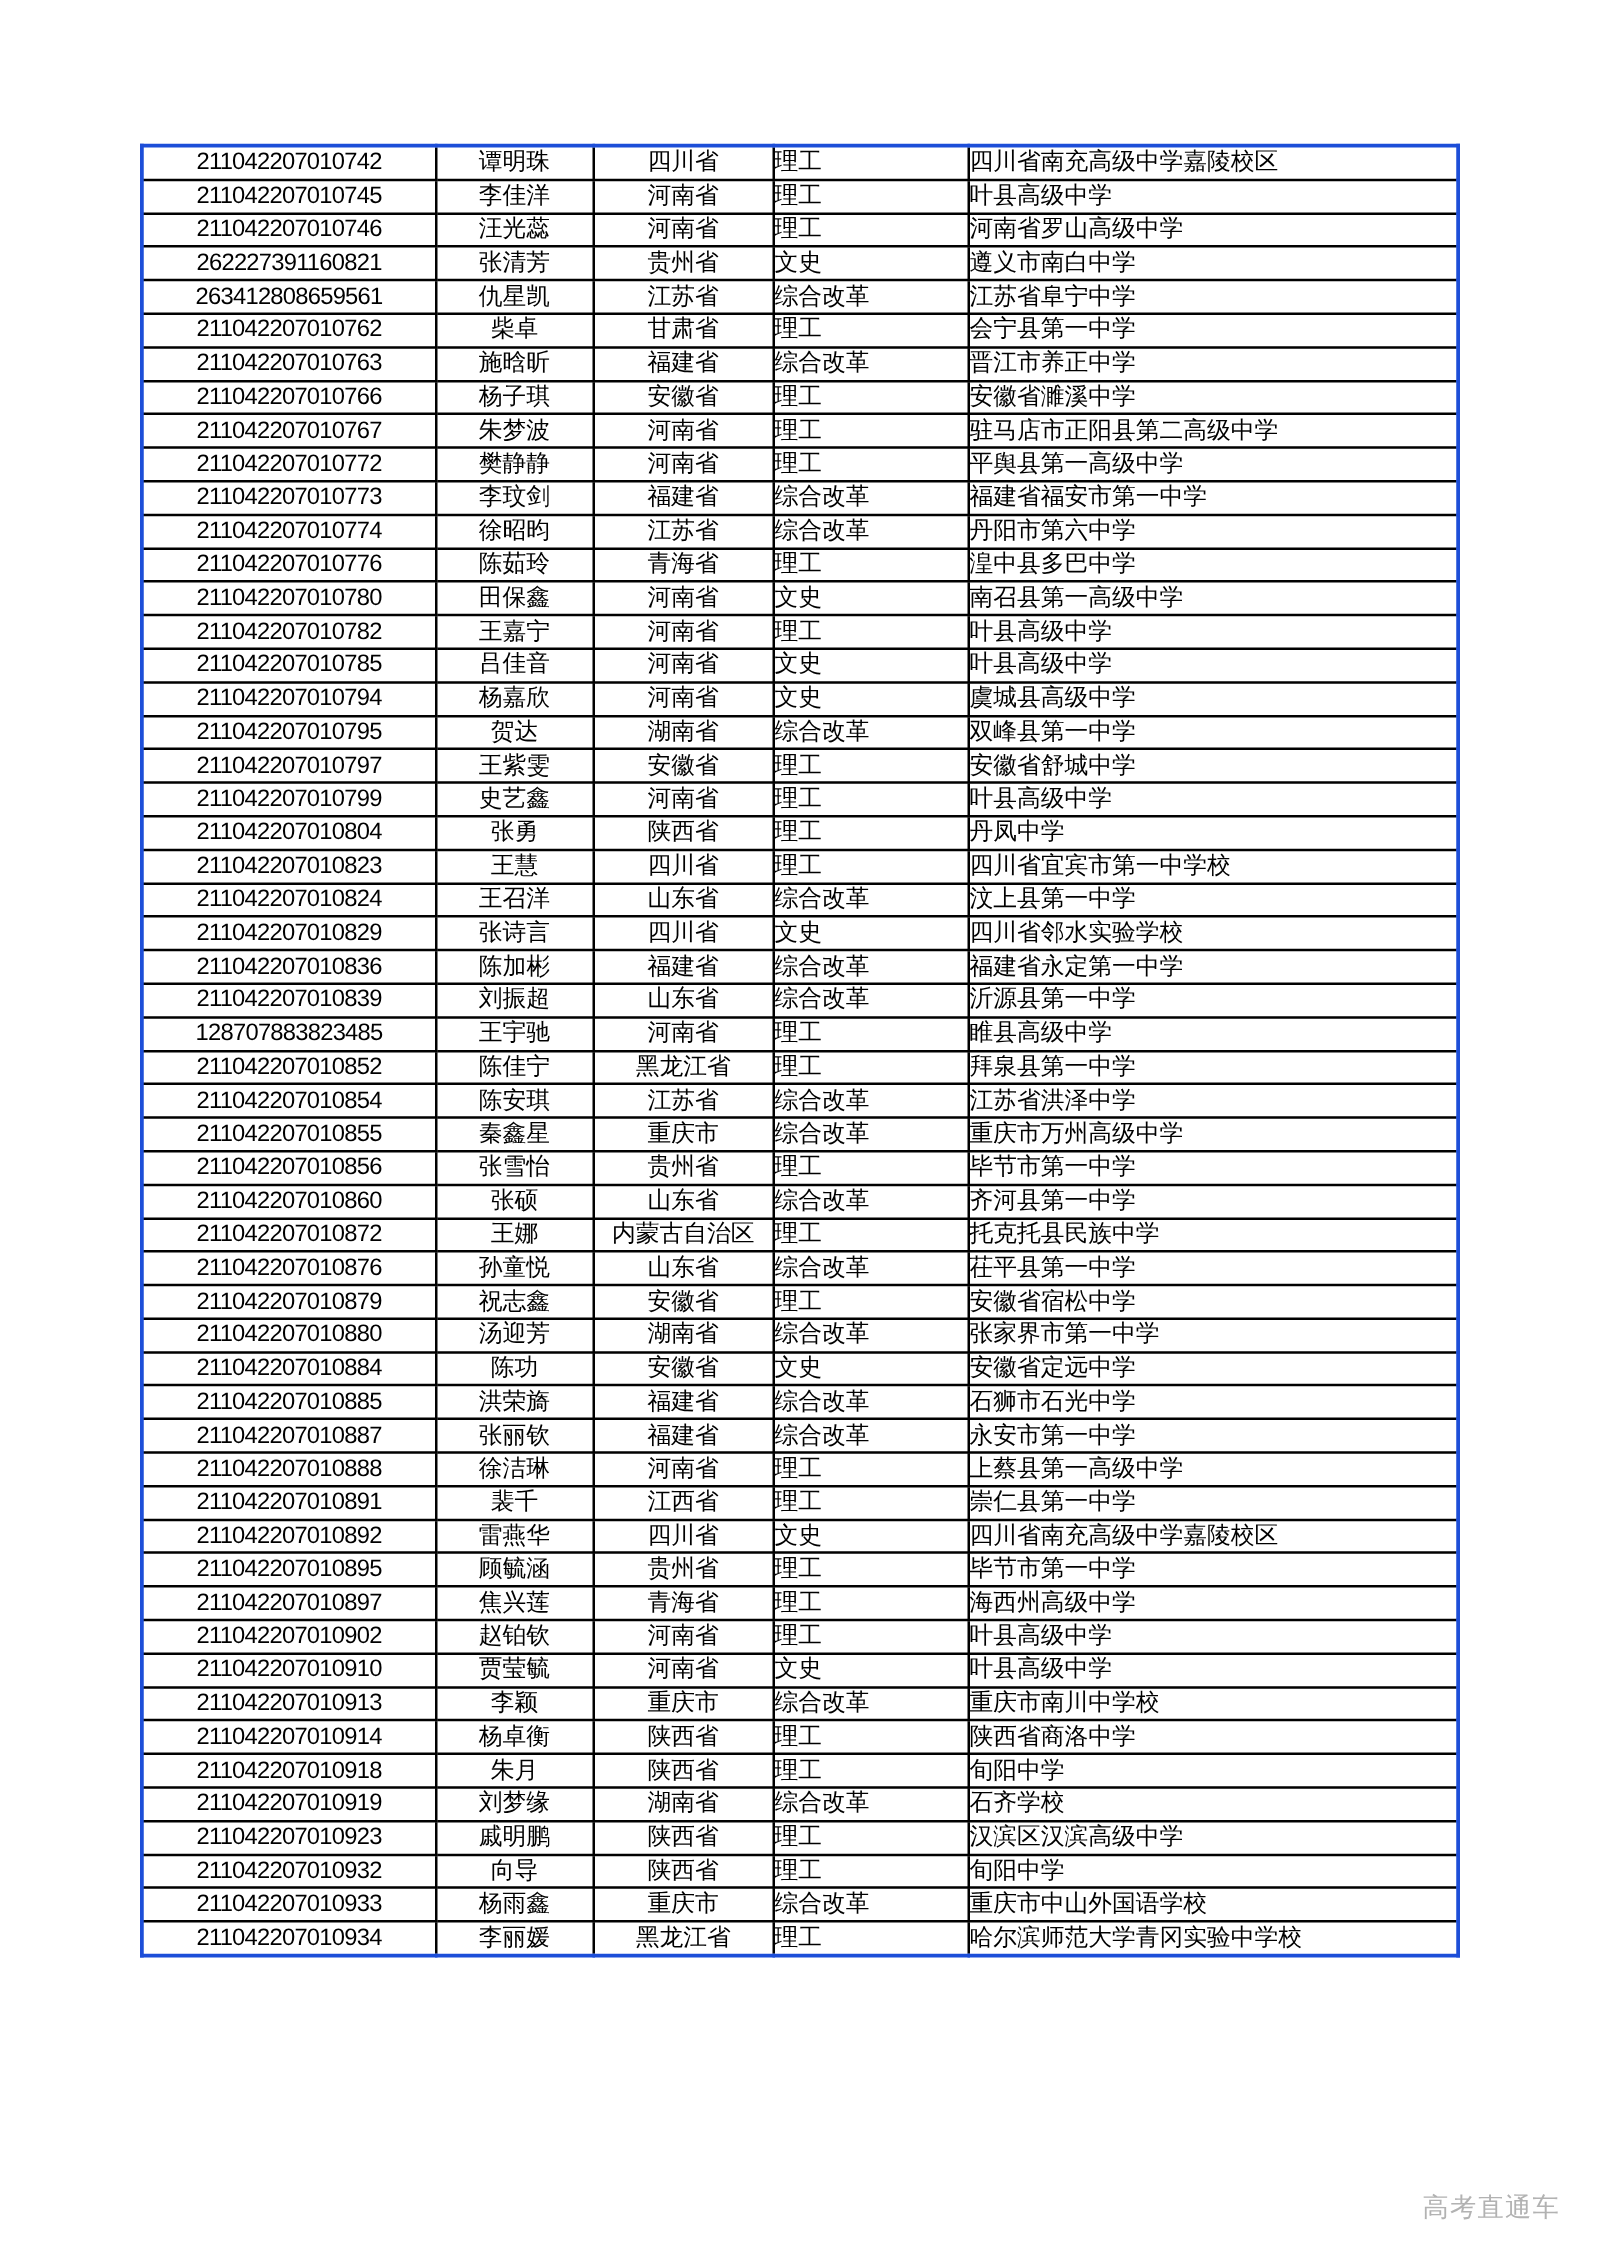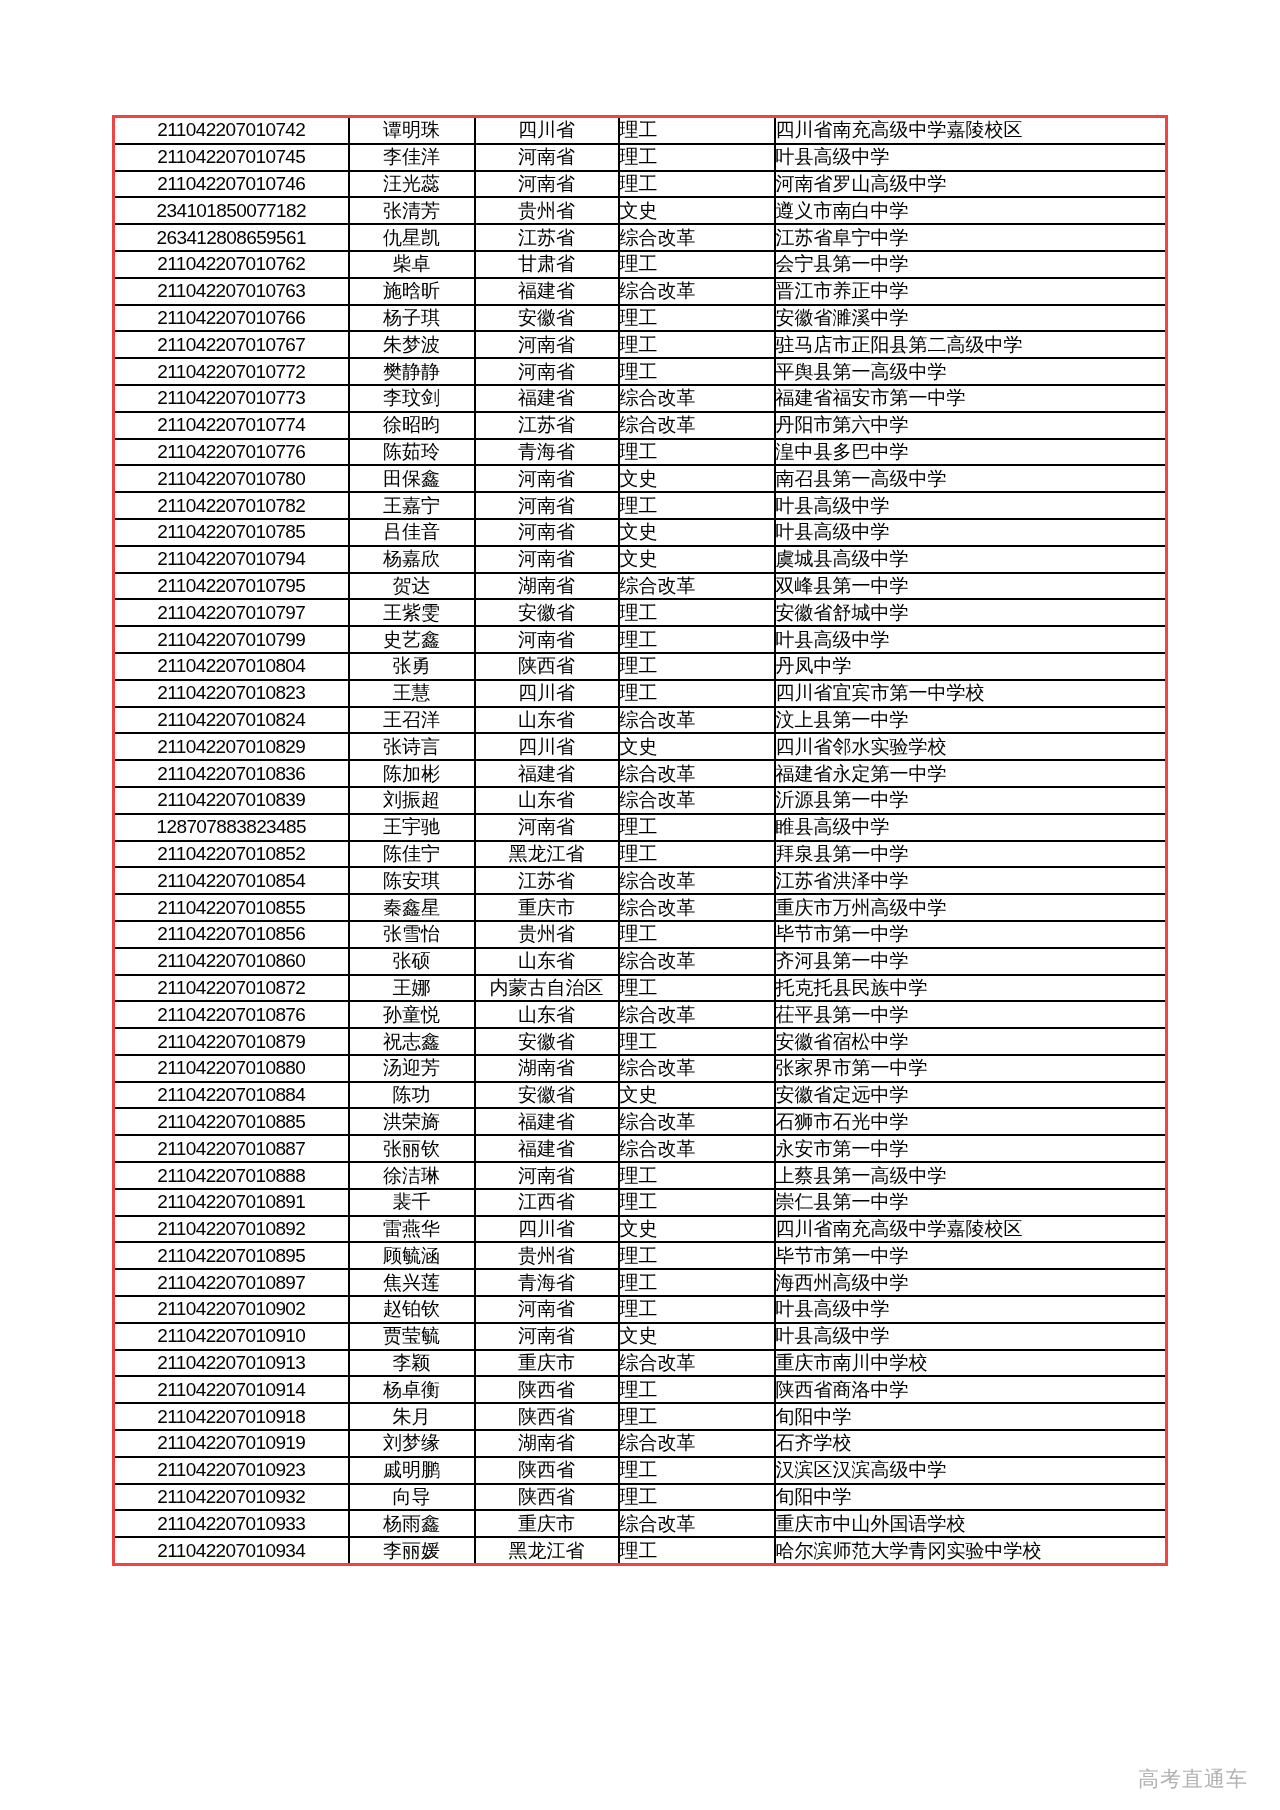--- a/index.html
+++ b/index.html
@@ -11,21 +11,21 @@
     color: #000;
   }
   .sheet { position: absolute; inset: 0; overflow: hidden; }
 
   table.roster {
     position: absolute;
     left: 112px; top: 115px;
     width: 1056px;
     border-collapse: collapse;
     table-layout: fixed;
-    border: 3px solid #ef4444;
+    border: 3px solid #1d4ed8;
   }
   table.roster td {
     border: 2px solid #000;
     height: 24.8px;
     font-size: 19px;
     line-height: 1.05;
     padding: 0;
     overflow: hidden;
     white-space: nowrap;
     vertical-align: middle;
@@ -41,21 +41,20 @@
   td.c-province.small { font-size: 12.5px; }
 
   .watermark {
     position: absolute;
     top: 1752px;
     left: 1138px;
     font-size: 21px;
     color: #b2b2b2;
     letter-spacing: 1px;
     font-family: "Liberation Serif", serif;
-    margin-top: 13px;
   }
 </style>
 </head>
 <body>
 
 <div class="sheet">
 
   <table class="roster">
     <colgroup>
       <col style="width:235px">
@@ -80,21 +79,21 @@
       <td class="c-school">叶县高级中学</td>
     </tr>
         <tr>
       <td class="c-id">211042207010746</td>
       <td class="c-name">汪光蕊</td>
       <td class="c-province">河南省</td>
       <td class="c-category">理工</td>
       <td class="c-school">河南省罗山高级中学</td>
     </tr>
         <tr>
-      <td class="c-id">234101850077182</td>
+      <td class="c-id">262227391160821</td>
       <td class="c-name">张清芳</td>
       <td class="c-province">贵州省</td>
       <td class="c-category">文史</td>
       <td class="c-school">遵义市南白中学</td>
     </tr>
         <tr>
       <td class="c-id">263412808659561</td>
       <td class="c-name">仇星凯</td>
       <td class="c-province">江苏省</td>
       <td class="c-category">综合改革</td>

